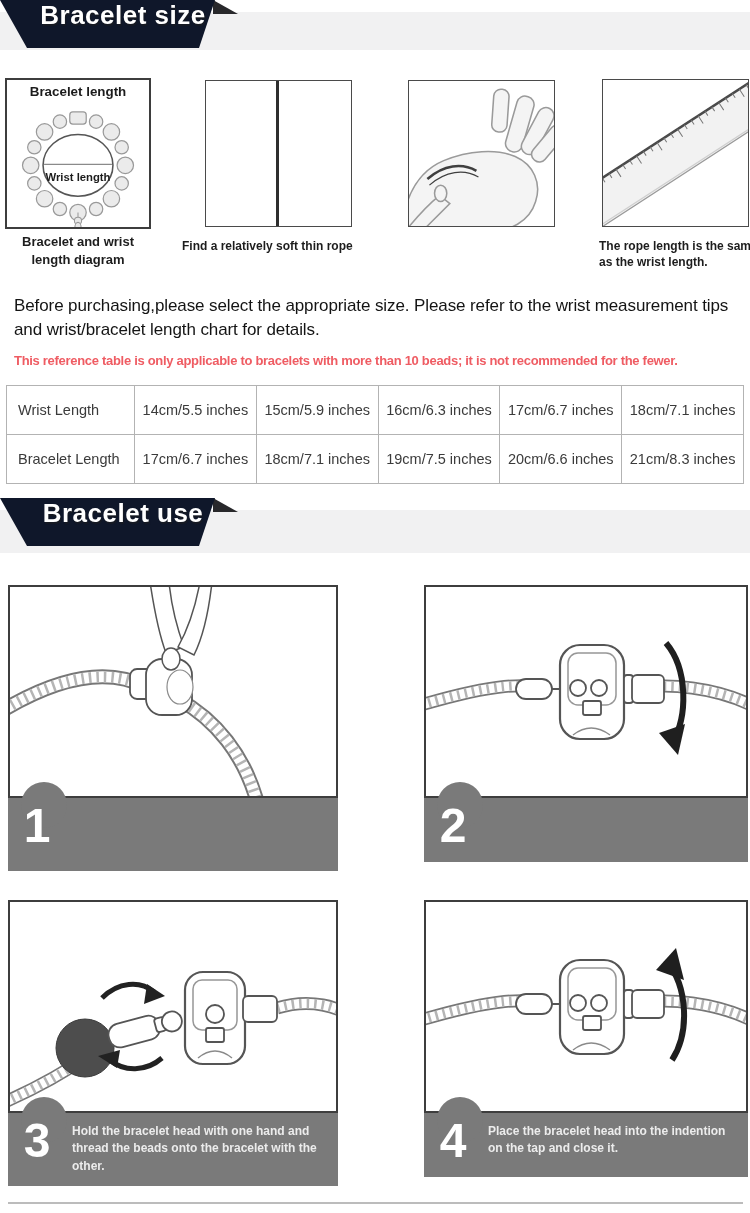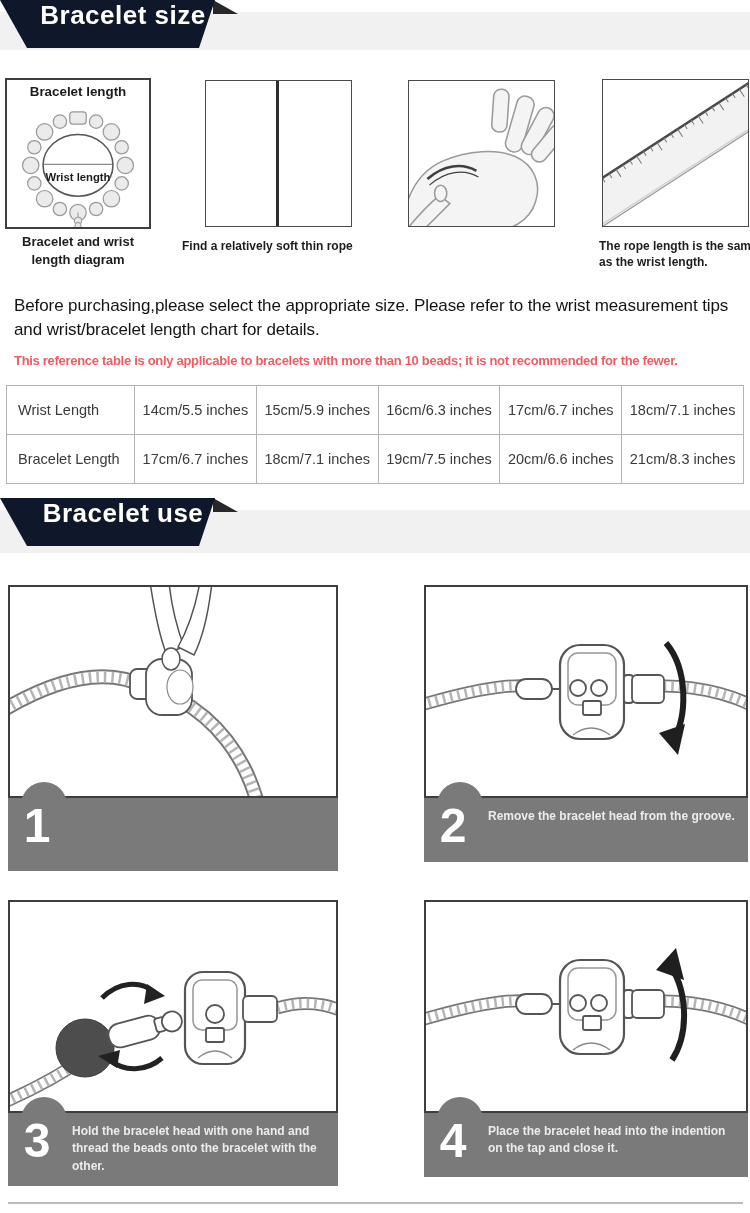--- a/index.html
+++ b/index.html
@@ -258,21 +258,20 @@
           <rect x="206" y="88" width="32" height="28" rx="5"></rect>
         </g>
         <g>
           <path d="M240,56 C262,82 262,130 246,156" fill="none" stroke="#1f1f1f" stroke-width="6"></path>
           <polygon points="233,146 252,168 259,137" fill="#1f1f1f"></polygon>
         </g>
       </svg>
     </div>
     <div class="panel-bar bar-short">
       <div class="step-number">2</div>
-      <div class="step-text">Remove the bracelet head from the groove.</div>
     </div>
   </div>
 
   <div class="panel p3">
     <div class="panel-img">
       <svg viewBox="0 0 326 209" preserveAspectRatio="none">
         <g fill="none">
           <path d="M-5,200 C35,182 58,168 78,154" stroke="#777" stroke-width="13"></path>
           <path d="M-5,200 C35,182 58,168 78,154" stroke="#fff" stroke-width="9.5"></path>
           <path d="M-5,200 C35,182 58,168 78,154" stroke="#b5b5b5" stroke-width="9.5" stroke-dasharray="2.5 5"></path>

